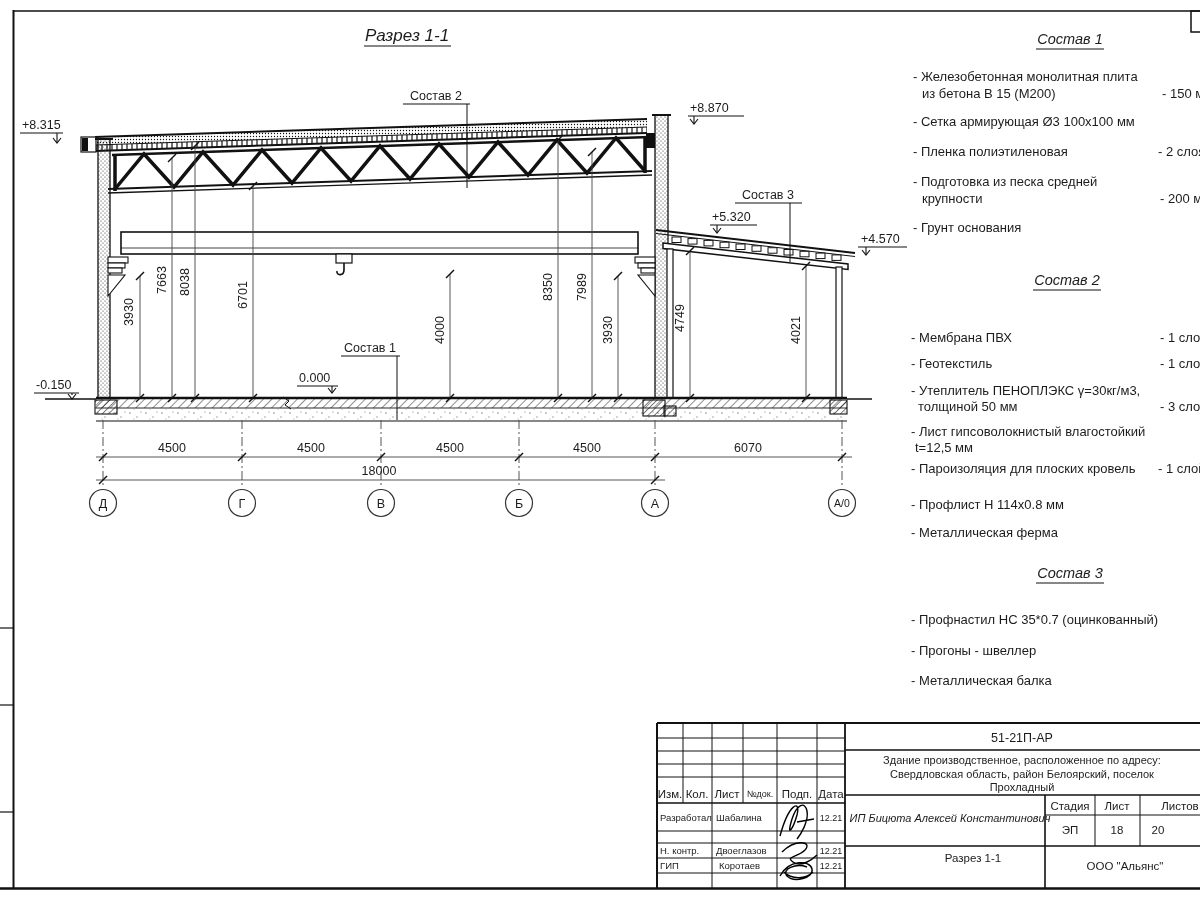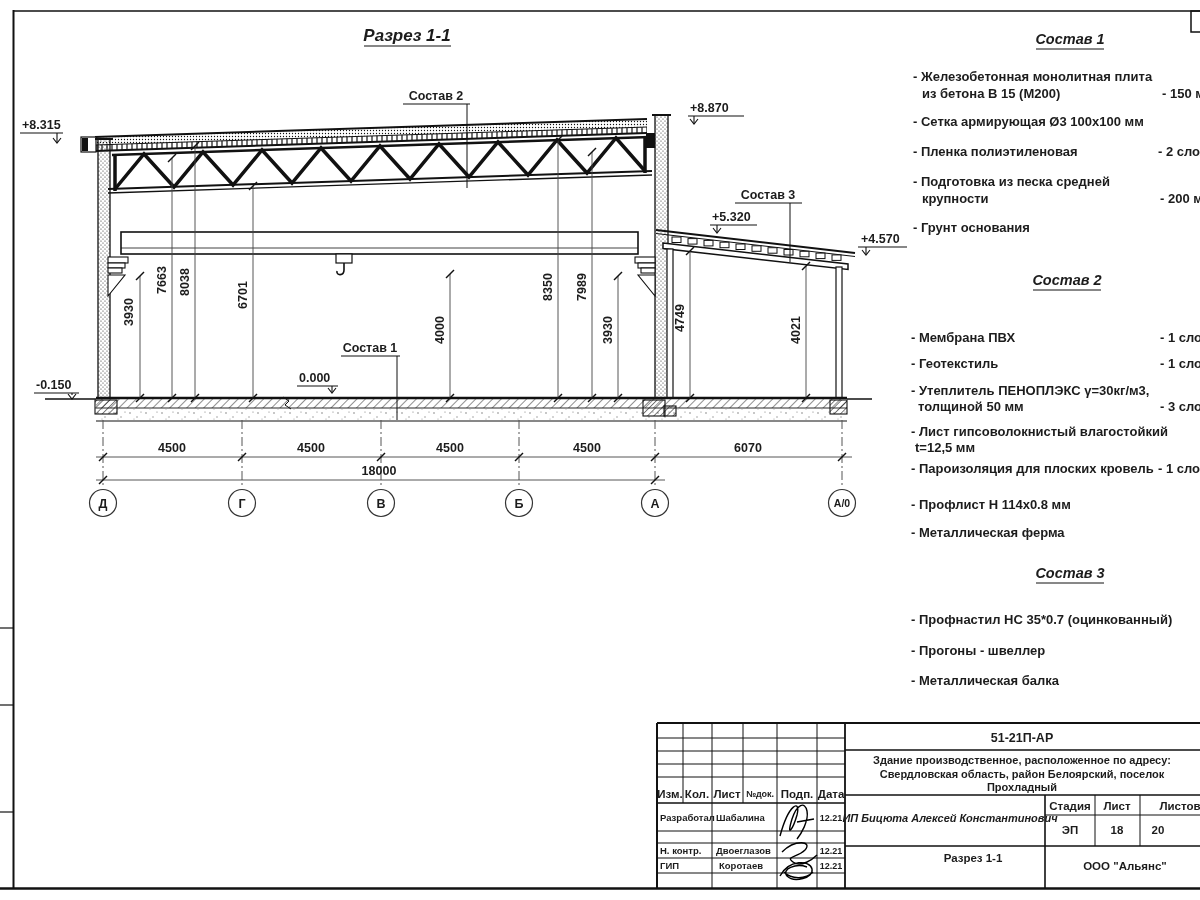--- a/index.html
+++ b/index.html
@@ -1,17 +1,17 @@
 <!DOCTYPE html>
 <html><head>
 <meta charset="utf-8">
 <style>
   html,body{margin:0;padding:0;background:#e8e8e8;}
   #page{position:relative;width:1200px;height:900px;background:#ffffff;overflow:hidden;
-        font-family:"Liberation Sans", sans-serif;font-weight:bold;}
+        font-family:"Liberation Sans", sans-serif;}
   svg text{fill:#1c1c1c;font-family:"Liberation Sans", sans-serif;}
   .it{font-style:italic;}
 </style>
 </head>
 <body>
 
 <div id="page">
 <svg width="1200" height="900" viewBox="0 0 1200 900">
   <defs>
     <pattern id="wallDots" width="4" height="4" patternUnits="userSpaceOnUse">

